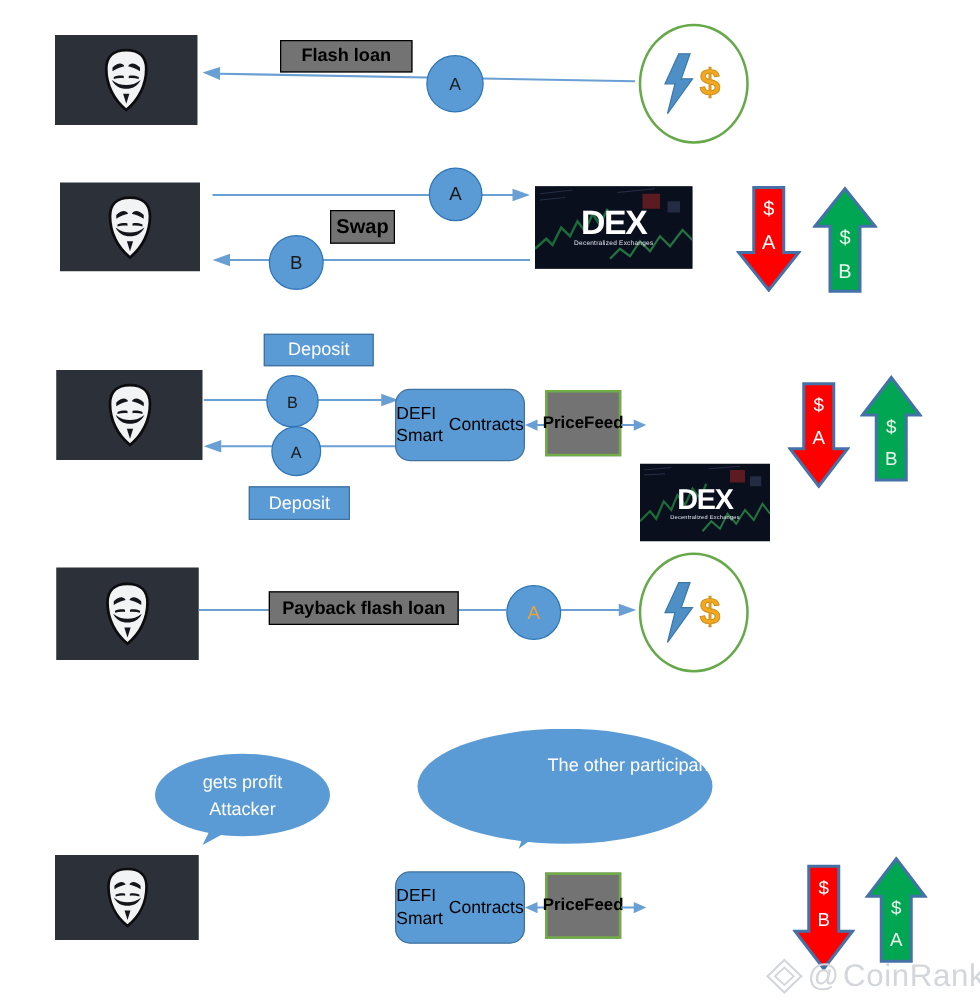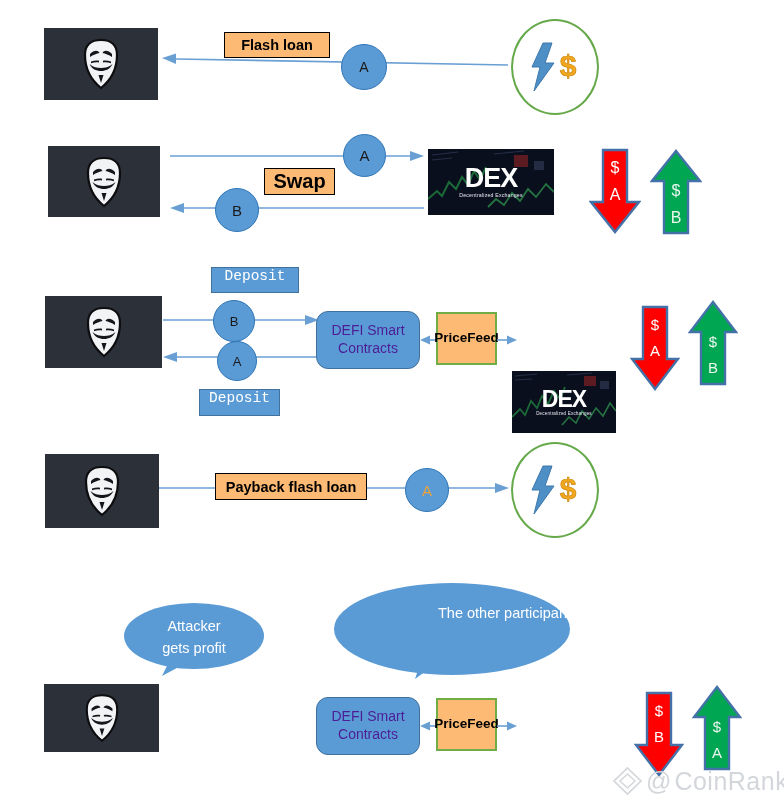--- a/index.html
+++ b/index.html
@@ -80,58 +80,58 @@
     display: flex;
     align-items: center;
     justify-content: center;
     color: #1a1a1a;
     font-family: "Liberation Sans", sans-serif;
   }
   .node.orange { color: #E8A33D; }
 
   
   .labelbox {
-    background: #fdba74;
+    background: #737373;
     border: 1.1px solid #000000;
     display: flex;
     align-items: center;
     justify-content: center;
     color: #000000;
     font-weight: bold;
     font-family: "Liberation Sans", sans-serif;
     box-sizing: border-box;
   }
   .labelbox.green-border {
     border: 2.2px solid #70AD47;
     flex-direction: row;
     line-height: 1.22;
   }
 
   
   .bluebox {
     background: #5B9BD5;
     border: 1.2px solid #41719C;
     display: flex;
-    align-items: flex-start;
+    align-items: center;
     justify-content: center;
     color: #ffffff;
-    font-family: Liberation Mono, monospace;
+    font-family: Liberation Sans, sans-serif;
     box-sizing: border-box;
   }
 
   
   .roundbox {
     background: #5B9BD5;
     border: 1.2px solid #41719C;
     border-radius: 12px;
     display: flex;
-    flex-direction: column;
-    align-items: center;
-    justify-content: center;
-    color: #4c1d95;
+    flex-direction: row;
+    align-items: center;
+    justify-content: center;
+    color: #000000;
     font-family: "Liberation Sans", sans-serif;
     line-height: 1.28;
     box-sizing: border-box;
   }
 
   
   .connector { overflow: visible; }
 
   
   .blockarrow {
@@ -221,21 +221,21 @@
   </svg>
 
   <div class="abs node" style="left:343px; top:134px; width:41px; height:41px; font-size:15px;">
     <span>A</span>
   </div>
 
   <div class="abs node" style="left:215px; top:188px; width:42px; height:42px; font-size:15px;">
     <span>B</span>
   </div>
 
-  <div class="abs labelbox" style="left:264px; top:168px; width:71px; height:27px; font-size:20px;">
+  <div class="abs labelbox" style="left:264px; top:168px; width:52px; height:27px; font-size:16px;">
     <span>Swap</span>
   </div>
 
   <div class="abs dex" style="left:428px; top:149px; width:126px; height:66px;">
     <svg class="abs" width="126" height="66" viewBox="0 0 126 66" style="left:0;top:0;z-index:1;">
       <rect width="126" height="66" fill="#0a0f1e"></rect>
       <path d="M0 50 L9 42 L14 47 L21 33 L28 40 L34 28 L40 36 L46 22 L52 31 L58 18" fill="none" stroke="#1f7a3d" stroke-width="2" opacity="0.85"></path>
       <path d="M60 58 L68 50 L76 56 L84 44 L92 52 L100 40 L108 48 L118 35 L126 43" fill="none" stroke="#2a8c48" stroke-width="1.8" opacity="0.8"></path>
       <rect x="86" y="6" width="14" height="12" fill="#6b1d22" opacity="0.85"></rect>
       <rect x="106" y="12" width="10" height="9" fill="#33405c" opacity="0.6"></rect>
@@ -391,22 +391,22 @@
       <path d="M19 4 L8 28 L16 28 L10 52 L30 24 L21 24 L28 4 Z" fill="#4E8FC6" stroke="#3C78AC" stroke-width="1"></path>
       <text x="44" y="37" font-family="'Liberation Sans',sans-serif" font-size="30" font-weight="bold" fill="#F2A81D" text-anchor="middle" stroke="#C98714" stroke-width="0.7">$</text>
     </svg>
   </div>
 
   <svg class="abs" style="left:122px; top:598px; width:152px; height:92px;">
     <path d="M40 78 L48 62 L66 64 Z" fill="#5B9BD5"></path>
     <ellipse cx="72" cy="38" rx="70" ry="33" fill="#5B9BD5"></ellipse>
   </svg>
   <div class="abs" style="left:122px; top:616px; width:144px; text-align:center; color:#ffffff; font-size:14.5px; line-height:1.5; font-family:'Liberation Sans',sans-serif;">
+    <div>gets profit</div>
     <div>Attacker</div>
-    <div>gets profit</div>
   </div>
 
   <svg class="abs" style="left:333px; top:583px; width:240px; height:118px;">
     <path d="M82 96 L90 72 L112 74 Z" fill="#5B9BD5"></path>
     <ellipse cx="119" cy="46" rx="118" ry="46" fill="#5B9BD5"></ellipse>
   </svg>
   <div class="abs" style="left:333px; top:602px; width:238px; text-align:right; color:#ffffff; font-size:14.5px; line-height:1.6; font-family:'Liberation Sans',sans-serif;">
     <div>The other participant</div>
   </div>
 

